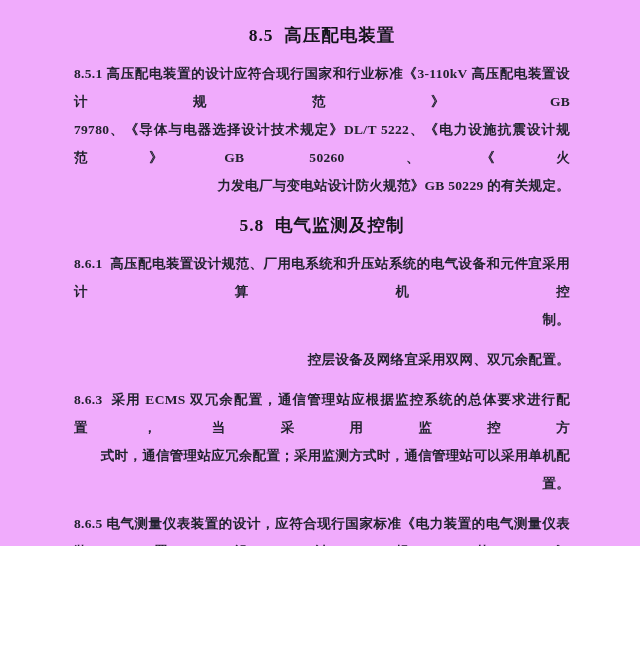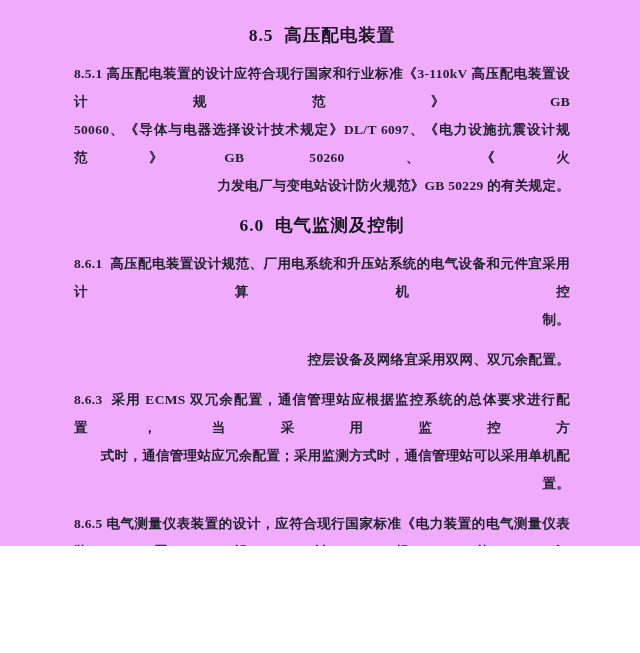--- a/index.html
+++ b/index.html
@@ -45,24 +45,24 @@
   }
 </style>
 </head>
 <body>
 
 <div class="page">
   <div id="doc-root">
       <div class="section-heading">8.5  高压配电装置</div>
       <div class="paragraph">
         <div class="paragraph-line fill">8.5.1 高压配电装置的设计应符合现行国家和行业标准《3-110kV 高压配电装置设计规范》GB</div>
-        <div class="paragraph-line fill">50060、《导体与电器选择设计技术规定》DL/T 6097、《电力设施抗震设计规范》GB 50260、《火</div>
+        <div class="paragraph-line fill">79780、《导体与电器选择设计技术规定》DL/T 5222、《电力设施抗震设计规范》GB 50260、《火</div>
         <div class="paragraph-line">力发电厂与变电站设计防火规范》GB 50229 的有关规定。</div>
       </div>
-      <div class="section-heading">6.0  电气监测及控制</div>
+      <div class="section-heading">5.8  电气监测及控制</div>
       <div class="paragraph">
         <div class="paragraph-line fill">8.6.1  高压配电装置设计规范、厂用电系统和升压站系统的电气设备和元件宜采用计算机控</div>
         <div class="paragraph-line">制。</div>
       </div>
       <div class="paragraph">
         <div class="paragraph-line">控层设备及网络宜采用双网、双冗余配置。</div>
       </div>
       <div class="paragraph">
         <div class="paragraph-line fill">8.6.3  采用 ECMS 双冗余配置，通信管理站应根据监控系统的总体要求进行配置，当采用监控方</div>
         <div class="paragraph-line">式时，通信管理站应冗余配置；采用监测方式时，通信管理站可以采用单机配置。</div>

